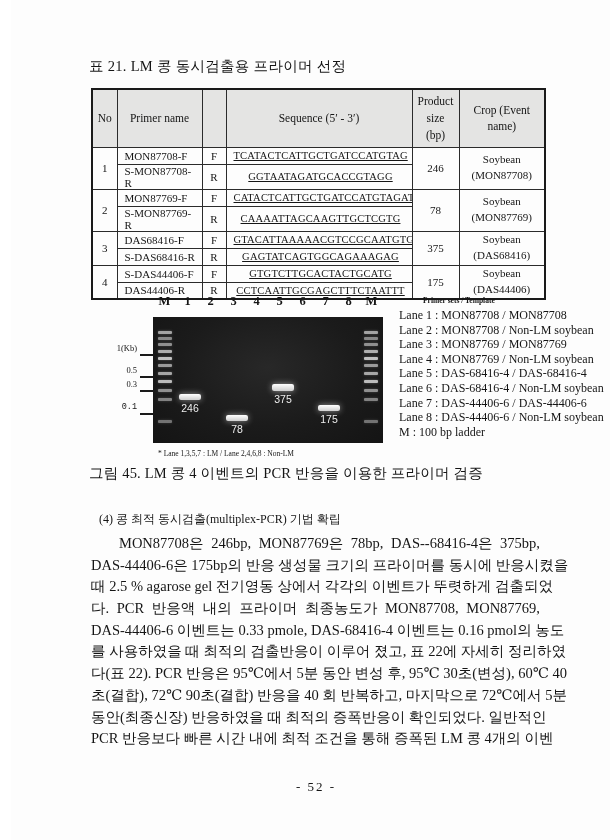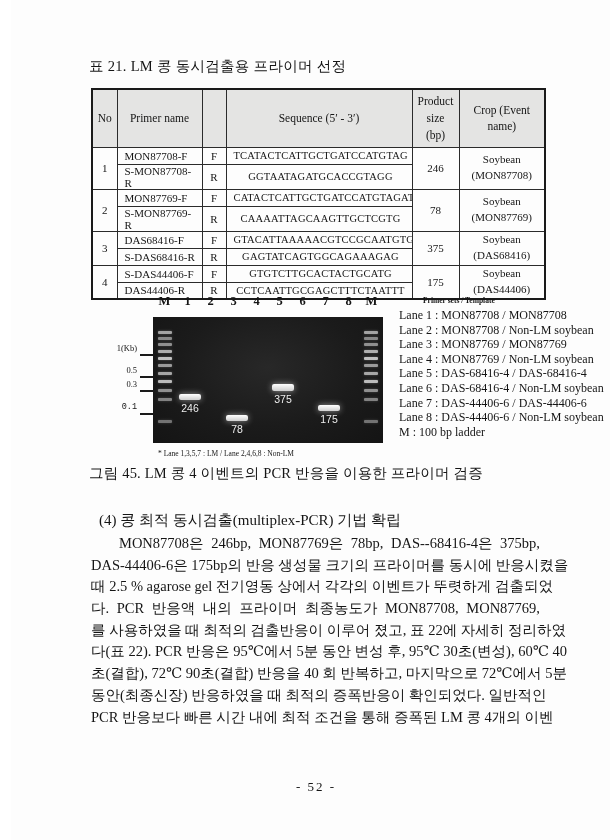--- a/index.html
+++ b/index.html
@@ -10,21 +10,21 @@
   
   .tbl-title { position:absolute; left:78px; top:57px; font-size:14.5px; letter-spacing:.3px; }
   table.primer { position:absolute; left:80px; top:88px; width:453px;
     border-collapse:collapse; table-layout:fixed; border:2px solid #1a1a1a; }
   table.primer th, table.primer td { border:1px solid #2b2b2b; padding:0 4px; overflow:hidden; }
   table.primer thead tr { height:58px; }
   table.primer thead th { background:#e4e4e3; font-weight:normal; font-size:11.5px; text-align:center; line-height:1.45; }
   table.primer tbody tr { height:17px; }
   table.primer tbody td { font-size:11px; text-align:center; }
   td.c-primer { text-align:left !important; padding-left:7px !important; }
-  td.c-seq { text-align:center; padding-left:7px !important; font-size:10.5px !important; letter-spacing:.2px; }
+  td.c-seq { text-align:center; padding-left:7px !important; font-size:10.5px !important; letter-spacing:.2px;text-decoration:underline; }
   td.c-crop div { line-height:1.45; font-size:11px; }
   
   .figure { position:absolute; left:0; top:293px; width:610px; height:172px; }
   .axis-label { position:absolute; font-size:8.5px; width:24px; text-align:right; }
   .axis-tick { position:absolute; width:13px; height:2px; background:#1a1a1a; }
   .lane-row { position:absolute; left:142px; top:1px; width:230px; display:flex; }
   .lane-row span { flex:1; text-align:center; font-size:12.5px; font-weight:600; }
   .gel { position:absolute; left:142px; top:24px; width:230px; height:126px;
     background:radial-gradient(ellipse at 50% 40%, #282828 0%, #1b1b1b 55%, #141414 100%); }
   .ladder { position:absolute; top:0; width:14px; height:100%; }
@@ -34,21 +34,21 @@
   .band { position:absolute; width:22px; height:6px; border-radius:2px;
     background:linear-gradient(180deg,#ffffff,#cfcfcf); box-shadow:0 0 6px rgba(255,255,255,.55); }
   .band-label { position:absolute; width:34px; text-align:center; color:#efefef; font-size:10.5px;
     font-family:"Liberation Sans","DejaVu Sans",sans-serif; }
   .legend { position:absolute; left:388px; top:3px; width:180px; }
   .legend-title { font-size:7.5px; font-weight:bold; padding-left:24px; margin-bottom:3px; }
   .legend-line { font-size:12px; height:14.6px; line-height:14.6px; white-space:nowrap; }
   .gel-footnote { position:absolute; left:147px; top:156px; font-size:7.5px;text-align:center; }
   .fig-caption { position:absolute; left:78px; top:464px; font-size:14.5px; letter-spacing:.2px; }
   
-  .sec-heading { position:absolute; left:88px; top:511px; font-size:15px; }
+  .sec-heading { position:absolute; left:88px; top:511px; font-size:12px; }
   .bodytext { position:absolute; left:80px; top:533px; width:449px; }
   .bline { font-size:14.5px; height:21.7px; line-height:21.7px; text-align:justify; text-align-last:justify; white-space:nowrap; }
   .bline.indent { padding-left:28px; }
   .page-num { position:absolute; left:0; top:779px; width:610px; text-align:center; font-size:13px; letter-spacing:2px; }
 </style>
 </head>
 <body>
 
 <div class="page">
 
@@ -225,20 +225,21 @@
 
   <div class="fig-caption">그림 45. LM 콩 4 이벤트의 PCR 반응을 이용한 프라이머 검증</div>
 
   <div class="sec-heading">(4) 콩 최적 동시검출(multiplex-PCR) 기법 확립</div>
 
   <div class="bodytext">
     <div class="bline indent">MON87708은 246bp, MON87769은 78bp, DAS--68416-4은 375bp,</div>
     <div class="bline">DAS-44406-6은 175bp의 반응 생성물 크기의 프라이머를 동시에 반응시켰을</div>
     <div class="bline">때 2.5 % agarose gel 전기영동 상에서 각각의 이벤트가 뚜렷하게 검출되었</div>
     <div class="bline">다. PCR 반응액 내의 프라이머 최종농도가 MON87708, MON87769,</div>
+    <div class="bline">DAS-44406-6 이벤트는 0.33 pmole, DAS-68416-4 이벤트는 0.16 pmol의 농도</div>
     <div class="bline">를 사용하였을 때 최적의 검출반응이 이루어 졌고, 표 22에 자세히 정리하였</div>
     <div class="bline">다(표 22). PCR 반응은 95℃에서 5분 동안 변성 후, 95℃ 30초(변성), 60℃ 40</div>
     <div class="bline">초(결합), 72℃ 90초(결합) 반응을 40 회 반복하고, 마지막으로 72℃에서 5분</div>
     <div class="bline">동안(최종신장) 반응하였을 때 최적의 증폭반응이 확인되었다. 일반적인</div>
     <div class="bline">PCR 반응보다 빠른 시간 내에 최적 조건을 통해 증폭된 LM 콩 4개의 이벤</div>
   </div>
 
   <div class="page-num">- 52 -</div>
 </div>
 

